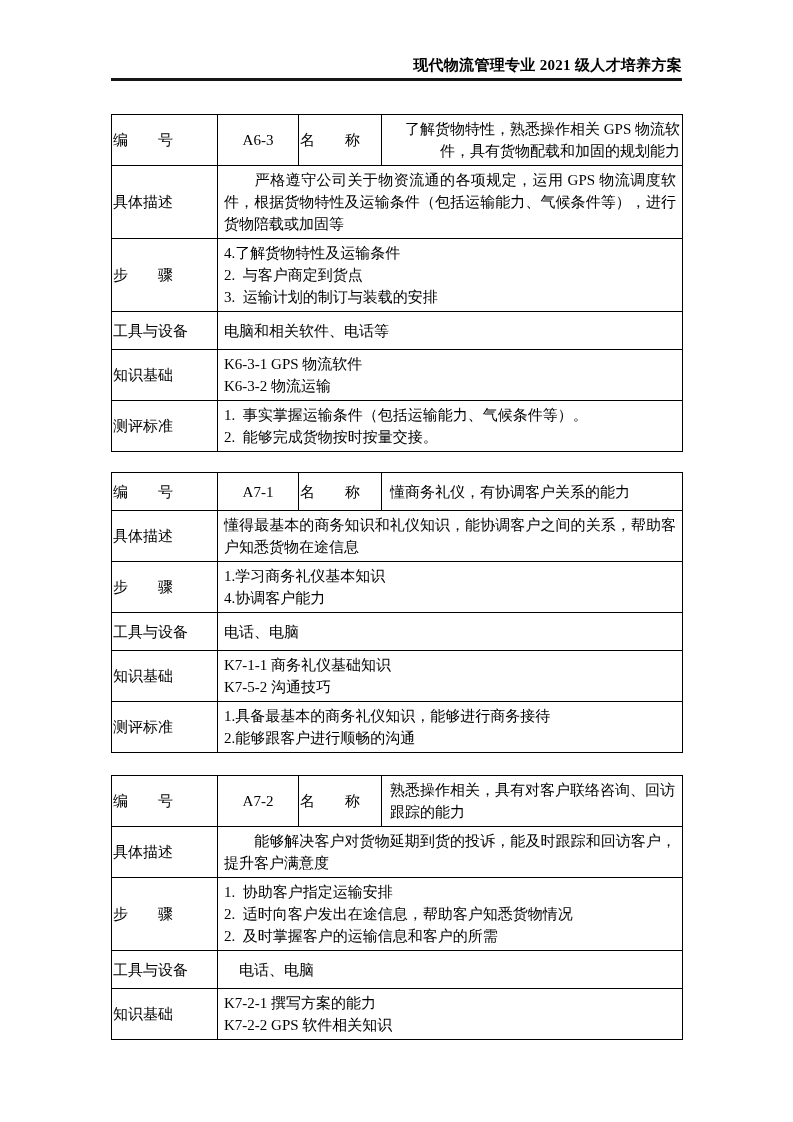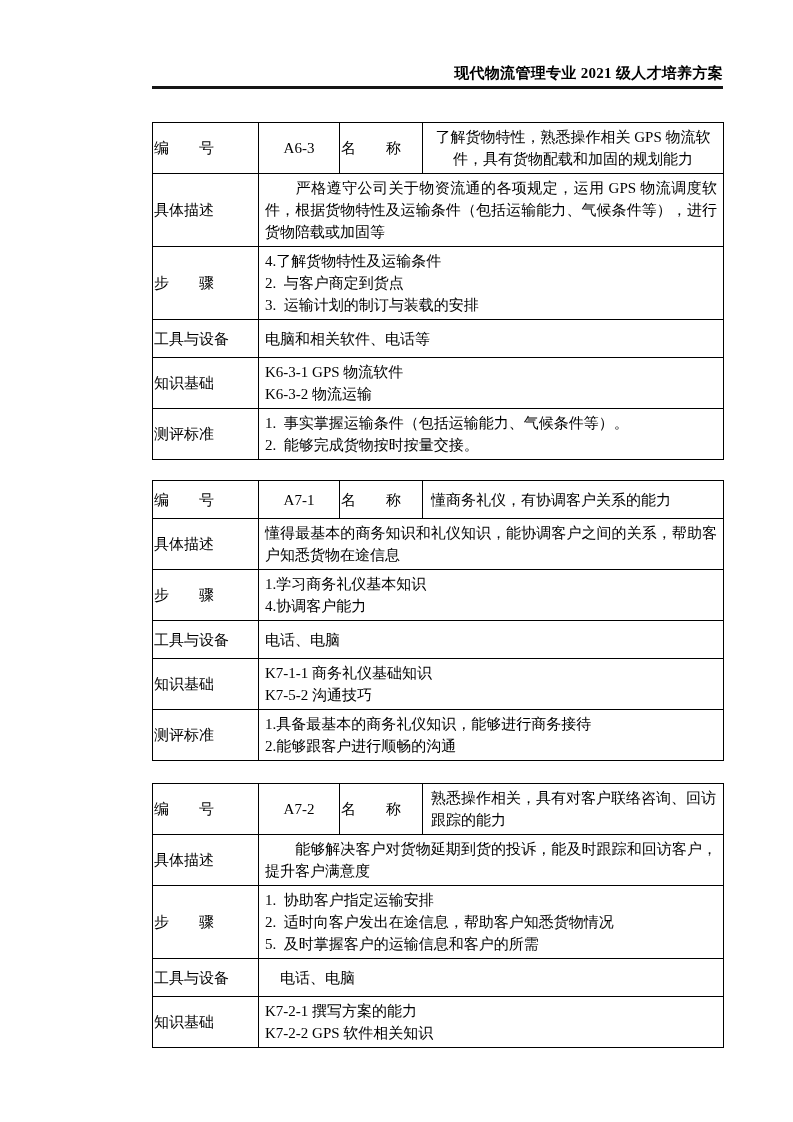--- a/index.html
+++ b/index.html
@@ -10,23 +10,22 @@
     height: 1122px;
     background: #ffffff;
     font-family: "Liberation Serif", "DejaVu Serif", serif;
     color: #000000;
     overflow: hidden;
     margin: 0 auto;
   }
   .content {
     position: absolute;
     left: 111px;
-    top: 8px;
+    top: 0;
     width: 571px;
-    margin-left: 41px;
   }
   .doc-header { padding-top: 55px; }
   .doc-title {
     text-align: right;
     font-weight: bold;
     font-size: 15px;
     line-height: 20px;
     letter-spacing: 0.3px;
     padding-bottom: 3px;
     white-space: pre-wrap;
@@ -52,21 +51,21 @@
     padding: 3px 6px;
     vertical-align: middle;
   }
   td.lbl {
     text-align: left;
     padding: 3px 1px;
   }
   td.code-cell { text-align: center; }
   .line { white-space: pre-wrap; }
   td.desc-cell { text-align: justify; }
-  .t1 td.name-cell { text-align: center; padding: 3px 2px; }
+  .t1 td.name-cell { text-align: right; padding: 3px 2px; }
   .t2 td.name-cell, .t3 td.name-cell { text-align: left; padding-left: 8px; }
   .page-number {
     position: absolute;
     bottom: 44px;
     left: 0;
     width: 100%;
     text-align: center;
     font-size: 13px;
     font-weight: bold;
   }
@@ -201,21 +200,21 @@
         <td class="lbl">具体描述</td>
         <td class="desc-cell" colspan="3">
           <div class="line">　　能够解决客户对货物延期到货的投诉，能及时跟踪和回访客户，提升客户满意度</div>
         </td>
       </tr>
       <tr>
         <td class="lbl">步　　骤</td>
         <td colspan="3">
           <div class="line">1.  协助客户指定运输安排</div>
           <div class="line">2.  适时向客户发出在途信息，帮助客户知悉货物情况</div>
-          <div class="line">5.  及时掌握客户的运输信息和客户的所需</div>
+          <div class="line">2.  及时掌握客户的运输信息和客户的所需</div>
         </td>
       </tr>
       <tr>
         <td class="lbl">工具与设备</td>
         <td colspan="3">
           <div class="line">　电话、电脑</div>
         </td>
       </tr>
       <tr>
         <td class="lbl">知识基础</td>

